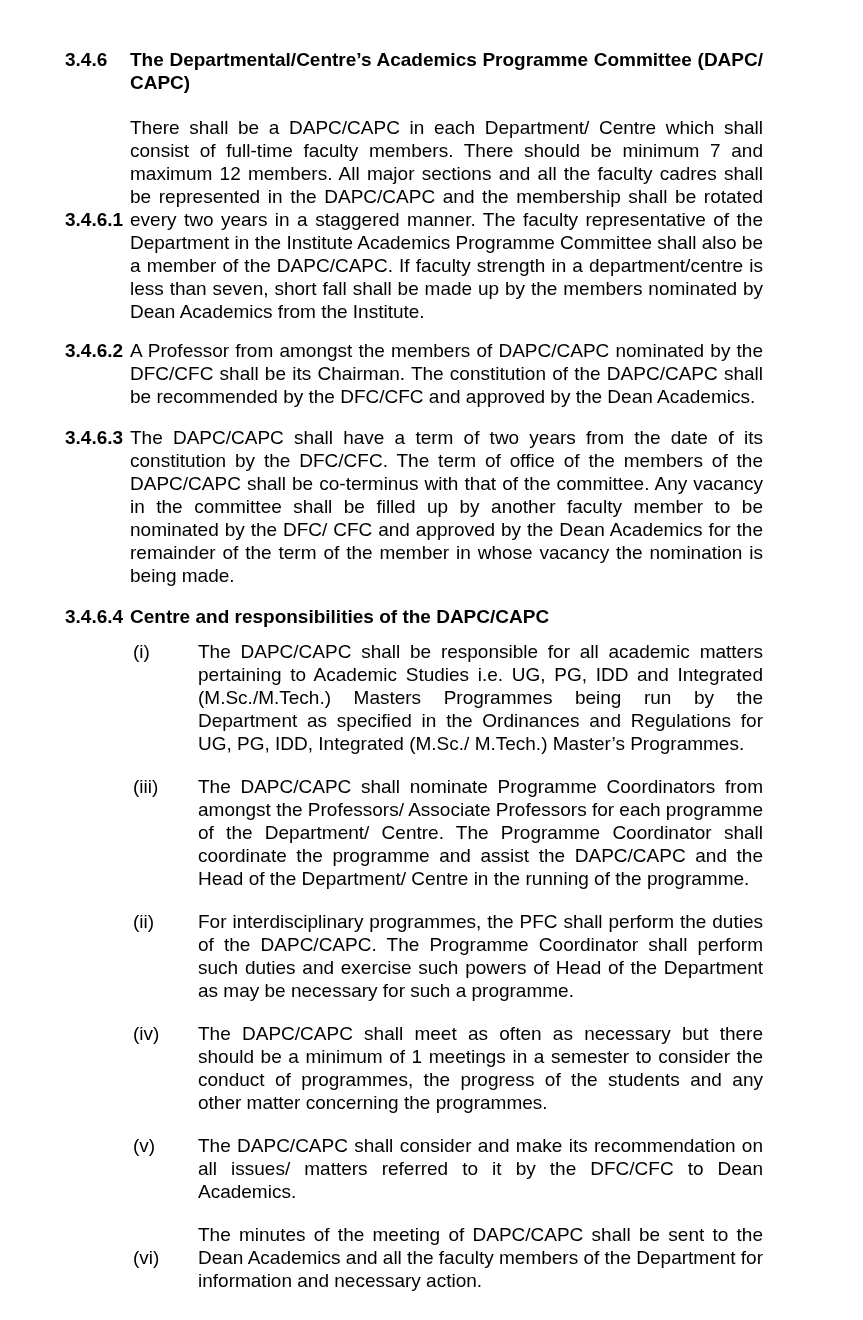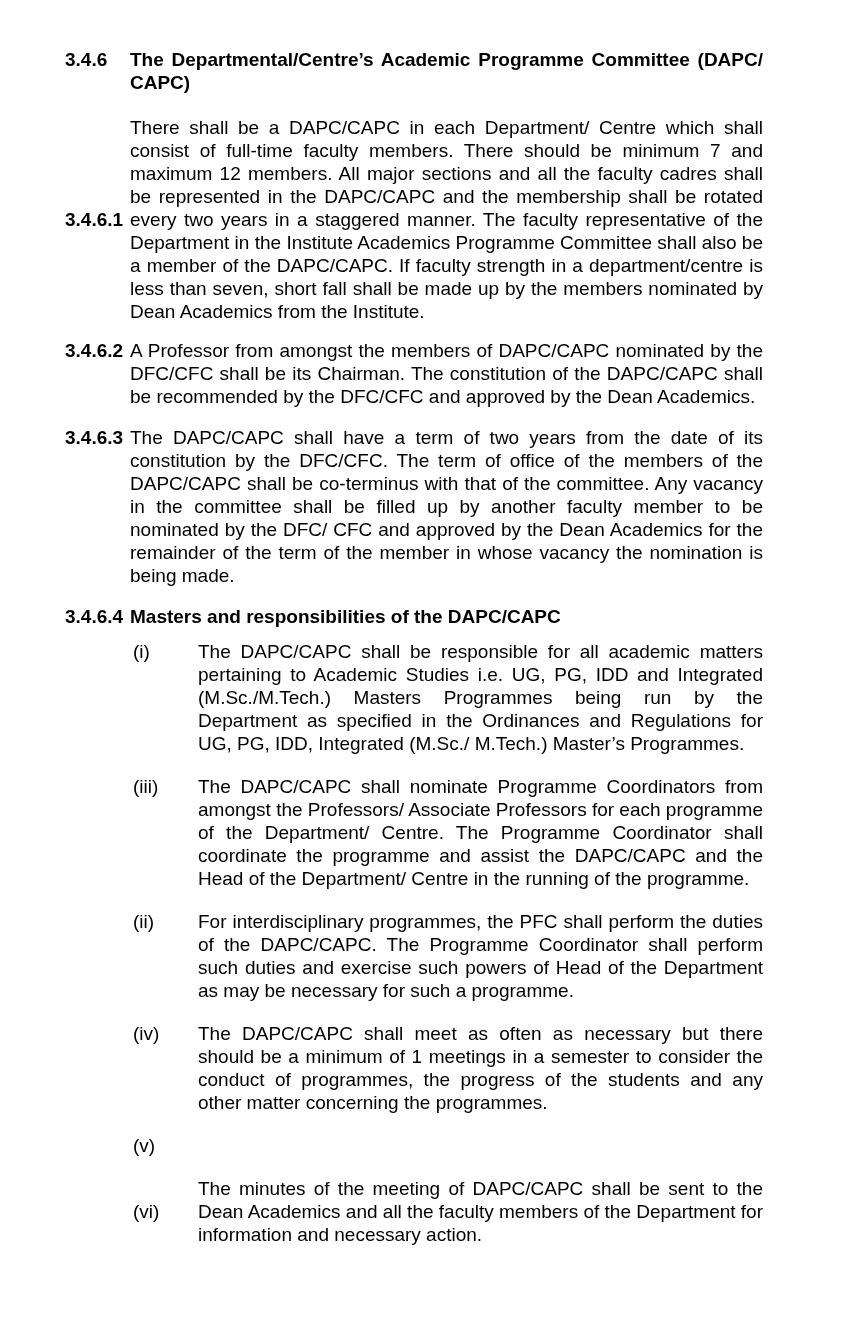--- a/index.html
+++ b/index.html
@@ -45,21 +45,21 @@
 </style>
 </head>
 <body>
 
 <div class="page">
   <div class="content">
 
     <div class="sec mb22">
       <div class="sec-num">3.4.6</div>
       <div class="sec-body bold">
-        <span class="jline">The Departmental/Centre’s Academic Programme Committee (DAPC/</span>
+        <span class="jline">The Departmental/Centre’s Academics Programme Committee (DAPC/</span>
         <span class="nline">CAPC)</span>
       </div>
     </div>
 
     <div class="sec mb16">
       <div class="sec-num">3.4.6.1</div>
       <div class="sec-body">There shall be a DAPC/CAPC in each Department/ Centre which shall consist of full-time faculty members. There should be minimum 7 and maximum 12 members. All major sections and all the faculty cadres shall be represented in the DAPC/CAPC and the membership shall be rotated every two years in a staggered manner.  The faculty representative of the Department in the Institute Academics Programme Committee shall also be a member of the DAPC/CAPC. If faculty strength in a department/centre is less than seven, short fall shall be made up by the members nominated by Dean Academics from the Institute.</div>
     </div>
 
     <div class="sec mb18">
@@ -67,21 +67,21 @@
       <div class="sec-body">A Professor from amongst the members of DAPC/CAPC nominated by the DFC/CFC shall be its Chairman. The constitution of the DAPC/CAPC shall be recommended by the DFC/CFC and approved by the Dean Academics.</div>
     </div>
 
     <div class="sec mb18">
       <div class="sec-num">3.4.6.3</div>
       <div class="sec-body">The DAPC/CAPC shall have a term of two years from the date of its constitution by the DFC/CFC. The term of office of the members of the DAPC/CAPC shall be co-terminus with that of the committee. Any vacancy in the committee shall be filled up by another faculty member to be nominated by the DFC/ CFC and approved by the Dean Academics for the remainder of the term of the member in whose vacancy the nomination is being made.</div>
     </div>
 
     <div class="sec mb12">
       <div class="sec-num">3.4.6.4</div>
-      <div class="sec-body bold">Masters and responsibilities of the DAPC/CAPC</div>
+      <div class="sec-body bold">Centre and responsibilities of the DAPC/CAPC</div>
     </div>
 
     <div class="duties">
 
       <div class="duty">
         <div class="duty-marker">(i)</div>
         <div class="duty-text">The DAPC/CAPC shall be responsible for all academic matters pertaining to Academic Studies i.e. UG, PG, IDD and Integrated (M.Sc./M.Tech.) Masters Programmes being run by the Department as specified in the Ordinances and Regulations for UG, PG, IDD, Integrated (M.Sc./ M.Tech.) Master’s Programmes.</div>
       </div>
 
       <div class="duty">
@@ -94,20 +94,21 @@
         <div class="duty-text">For interdisciplinary programmes, the PFC shall perform the duties of the DAPC/CAPC. The Programme Coordinator shall perform such duties and exercise such powers of Head of the Department as may be necessary for such a programme.</div>
       </div>
 
       <div class="duty">
         <div class="duty-marker">(iv)</div>
         <div class="duty-text">The DAPC/CAPC shall meet as often as necessary but there should be a minimum of 1 meetings in a semester to consider the conduct of programmes, the progress of the students and any other matter concerning the programmes.</div>
       </div>
 
       <div class="duty">
         <div class="duty-marker">(v)</div>
+        <div class="duty-text">The DAPC/CAPC shall consider and make its recommendation on all issues/ matters referred to it by the DFC/CFC to Dean Academics.</div>
       </div>
 
       <div class="duty">
         <div class="duty-marker">(vi)</div>
         <div class="duty-text">The minutes of the meeting of DAPC/CAPC shall be sent to the Dean Academics and all the faculty members of the Department for information and necessary action.</div>
       </div>
 
     </div>
   </div>
 </div>

